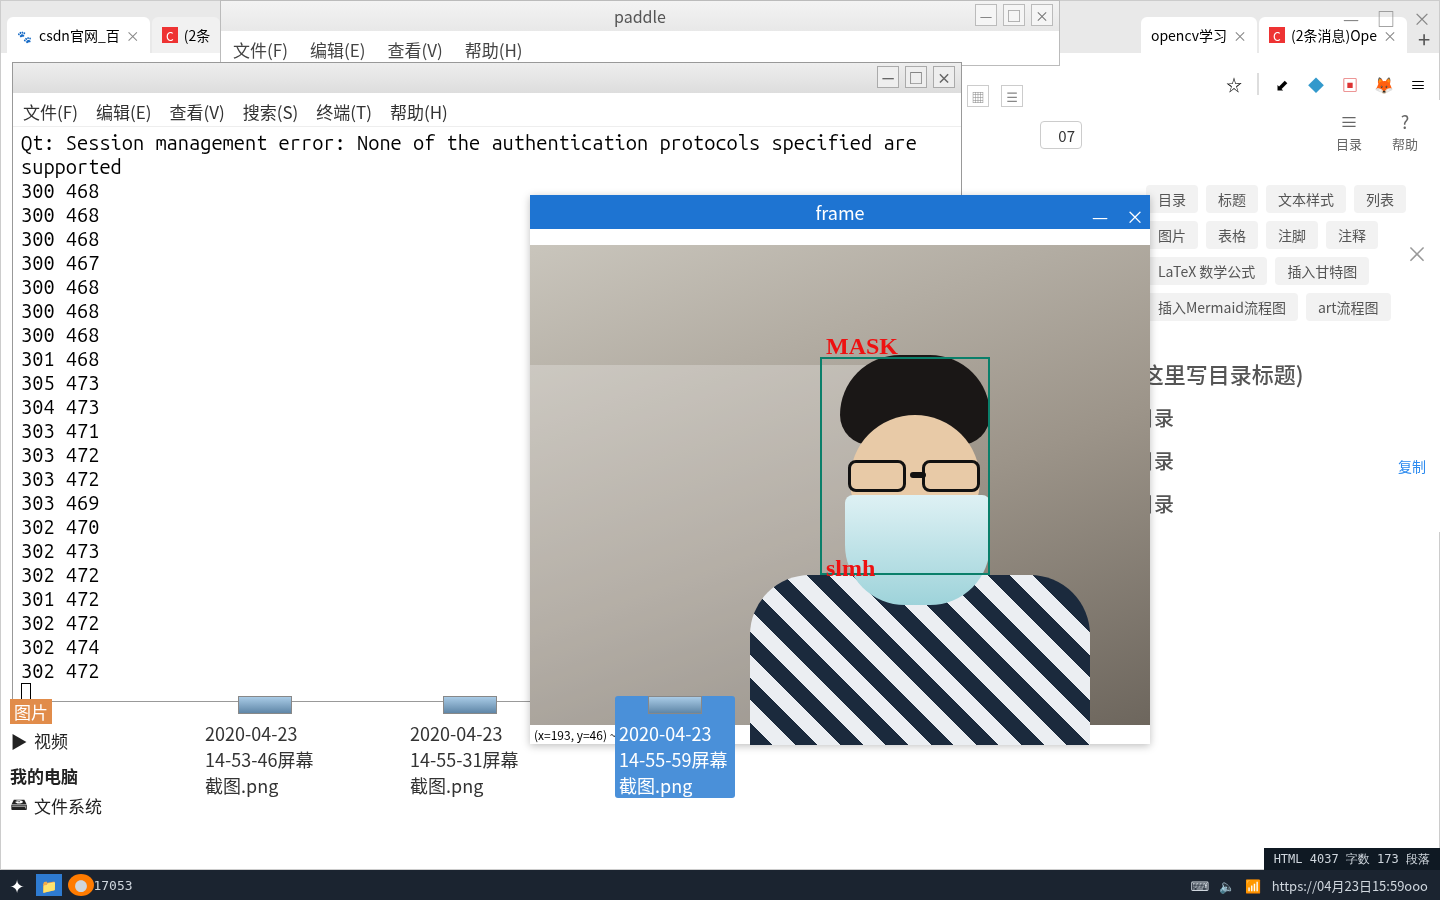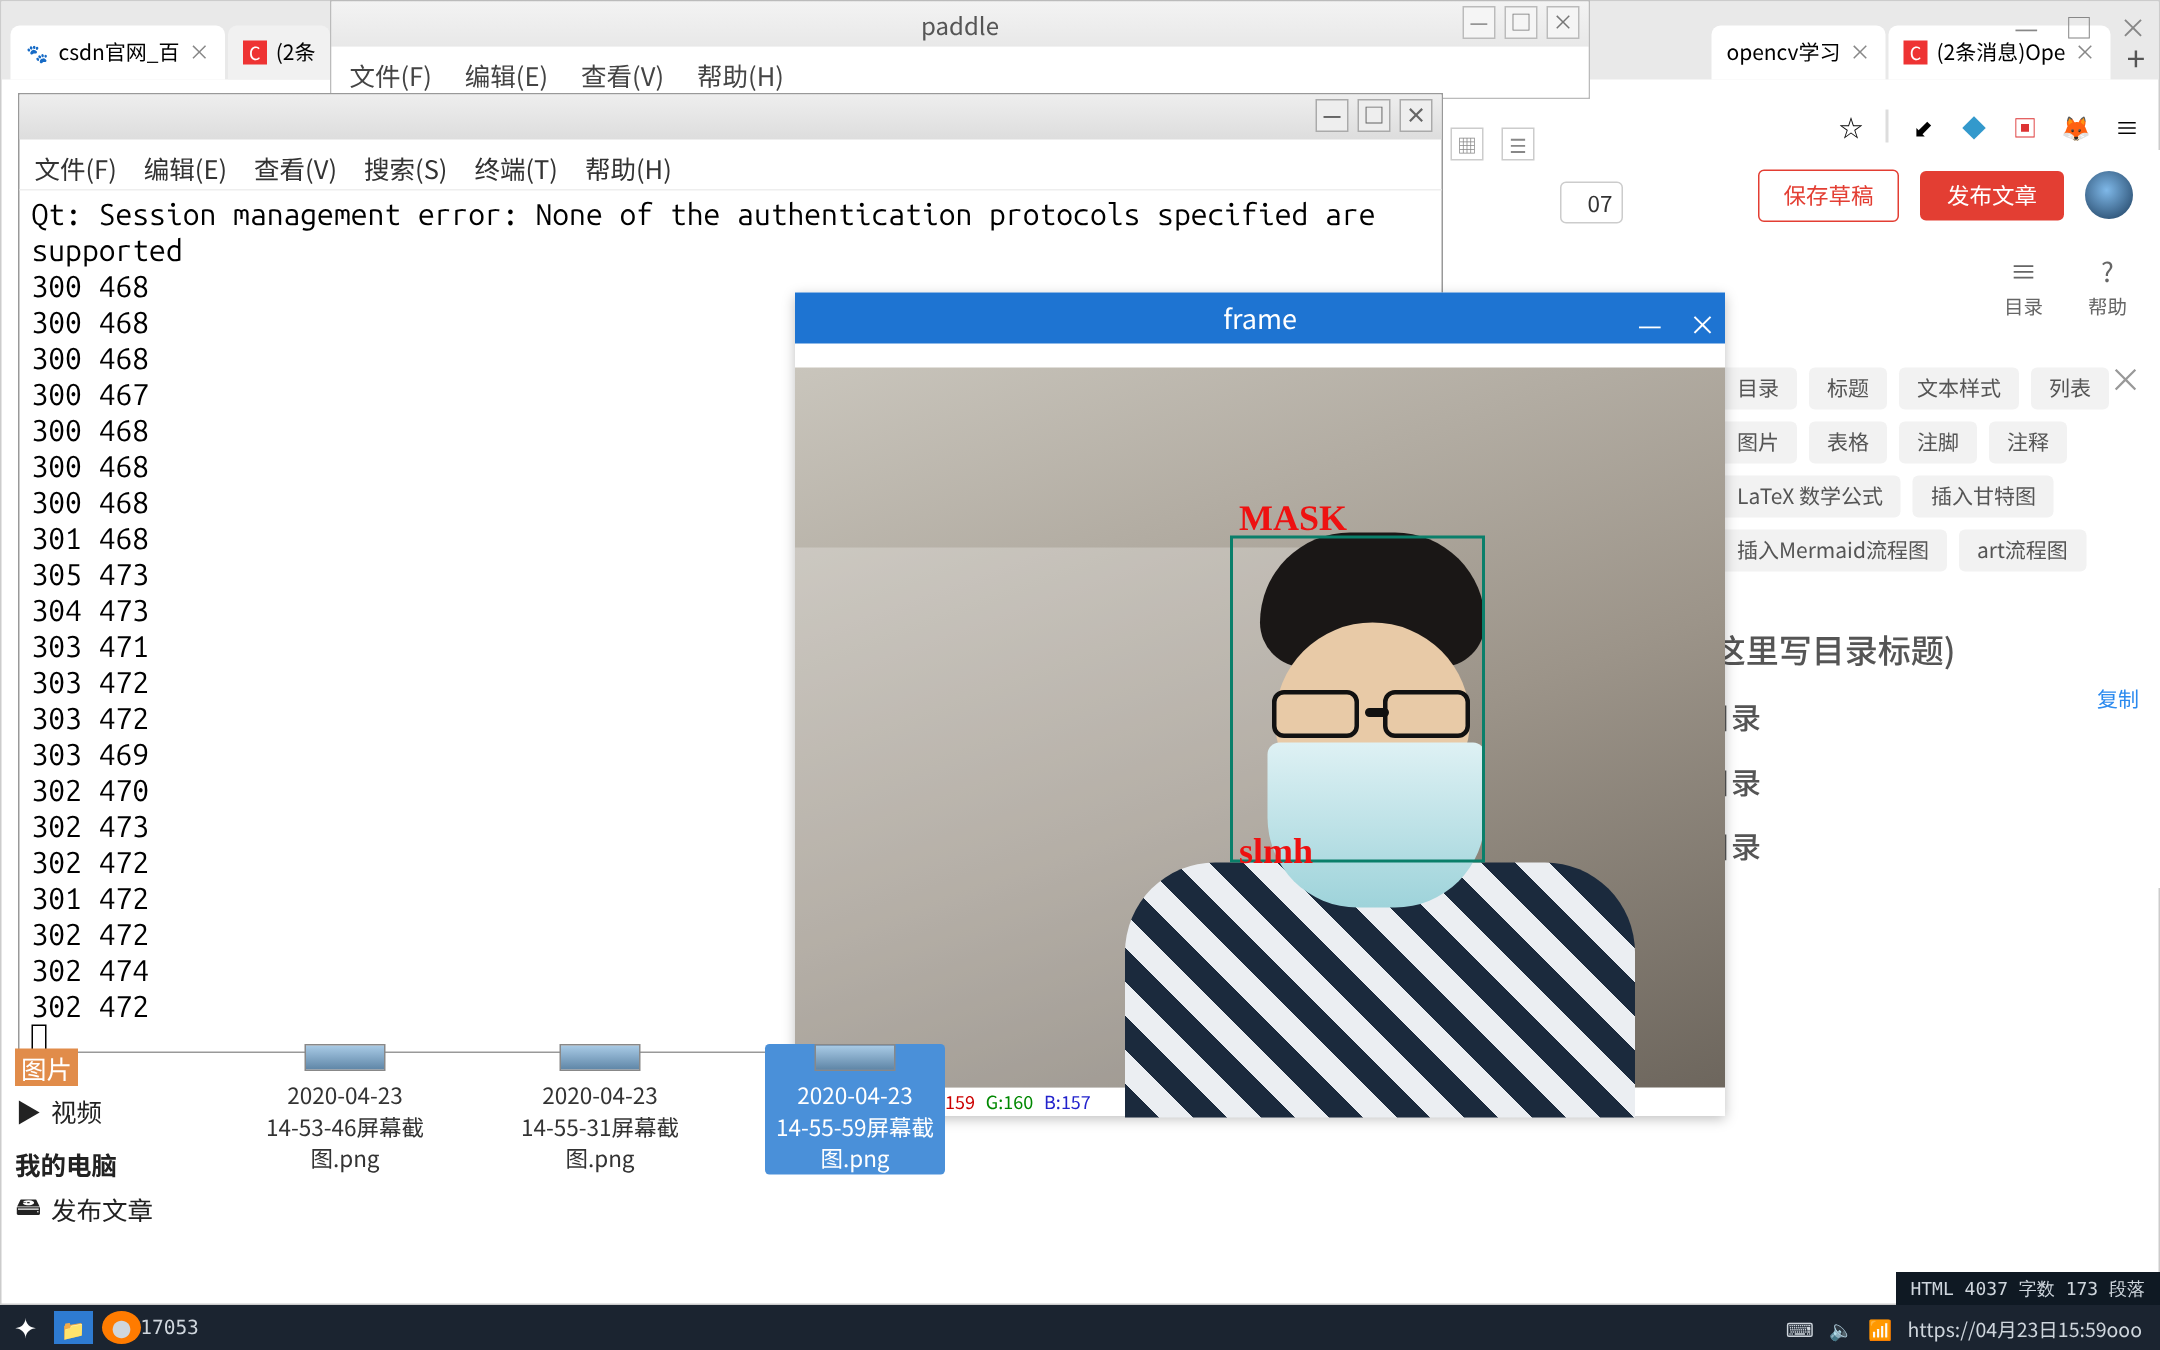--- a/index.html
+++ b/index.html
@@ -73,21 +73,21 @@
 
 
 .fm-side { position:absolute; left:10px; top:697px; width:140px; font-size:17px; color:#222;}
 .fm-side .row { display:flex; align-items:center; gap:6px; padding:2px 0;}
 .fm-side .hdr { font-weight:bold; margin-top:8px;}
 .fm-side .ico { width:18px; display:inline-block; text-align:center;}
 .fm-side .sel { background:#e18c4a; color:#fff; padding:0 4px;}
 
 
 .thumbs { position:absolute; left:170px; top:696px; display:flex; gap:50px;}
-.thumb { width:120px; text-align:center; font-size:15px; color:#333;}
+.thumb { width:120px; text-align:left; font-size:18px; color:#333;margin-left:35px;}
 .thumb .img { width:54px;height:18px;margin:0 auto 6px; background:linear-gradient(#a9cbe6,#5f86a7); border:1px solid #888;}
 .thumb.sel { background:#4a90d9; color:#fff; border-radius:3px; padding:0 4px;}
 
 
 .taskbar { position:absolute; left:0; bottom:0; width:1440px; height:30px; background:#1b2430; color:#cfd6dd; display:flex; align-items:center; font-size:13px;}
 .taskbar .tleft { display:flex; gap:6px; align-items:center; padding-left:4px;}
 .taskbar .tleft span{width:26px;height:22px;display:flex;align-items:center;justify-content:center;}
 .taskbar .tright { margin-left:auto; display:flex; gap:10px; align-items:center; padding-right:12px; font-family:monospace;}
 
 
@@ -153,25 +153,20 @@
   </div>
   <div class="fm-view">
     <span>▦</span>
     <span>☰</span>
   </div>
 </div>
 
 <div class="wordcount-box">07</div>
 
 <div class="layer csdn-panel">
-  <div class="csdn-top">
-    <button class="btn-outline">保存草稿</button>
-    <button class="btn-primary">发布文章</button>
-    <div class="avatar"></div>
-  </div>
   <div class="csdn-icons">
     <div><div style="font-size:18px">≡</div><span>目录</span></div>
     <div><div style="font-size:18px">?</div><span>帮助</span></div>
   </div>
   <span class="close-x">×</span>
   <div class="tagcloud" id="tagcloud">
       <span class="tag">目录</span>
       <span class="tag">标题</span>
       <span class="tag">文本样式</span>
       <span class="tag">列表</span>
@@ -286,21 +281,21 @@
   <div class="row">
     <span class="sel">图片</span>
   </div>
   <div class="row">
     <span class="ico">▶</span>
     <span>视频</span>
   </div>
   <div class="hdr">我的电脑</div>
   <div class="row">
     <span class="ico">🖴</span>
-    <span>发布文章</span>
+    <span>文件系统</span>
   </div>
 </div>
 
 <div class="thumbs" id="thumbs">
     <div class="thumb"><div class="img"></div>2020-04-23<br>14-53-46屏幕截图.png</div>
     <div class="thumb"><div class="img"></div>2020-04-23<br>14-55-31屏幕截图.png</div>
     <div class="thumb sel"><div class="img"></div>2020-04-23<br>14-55-59屏幕截图.png</div>
   </div>
 
 <div class="statusbar-r">HTML  4037 字数  173 段落</div>

